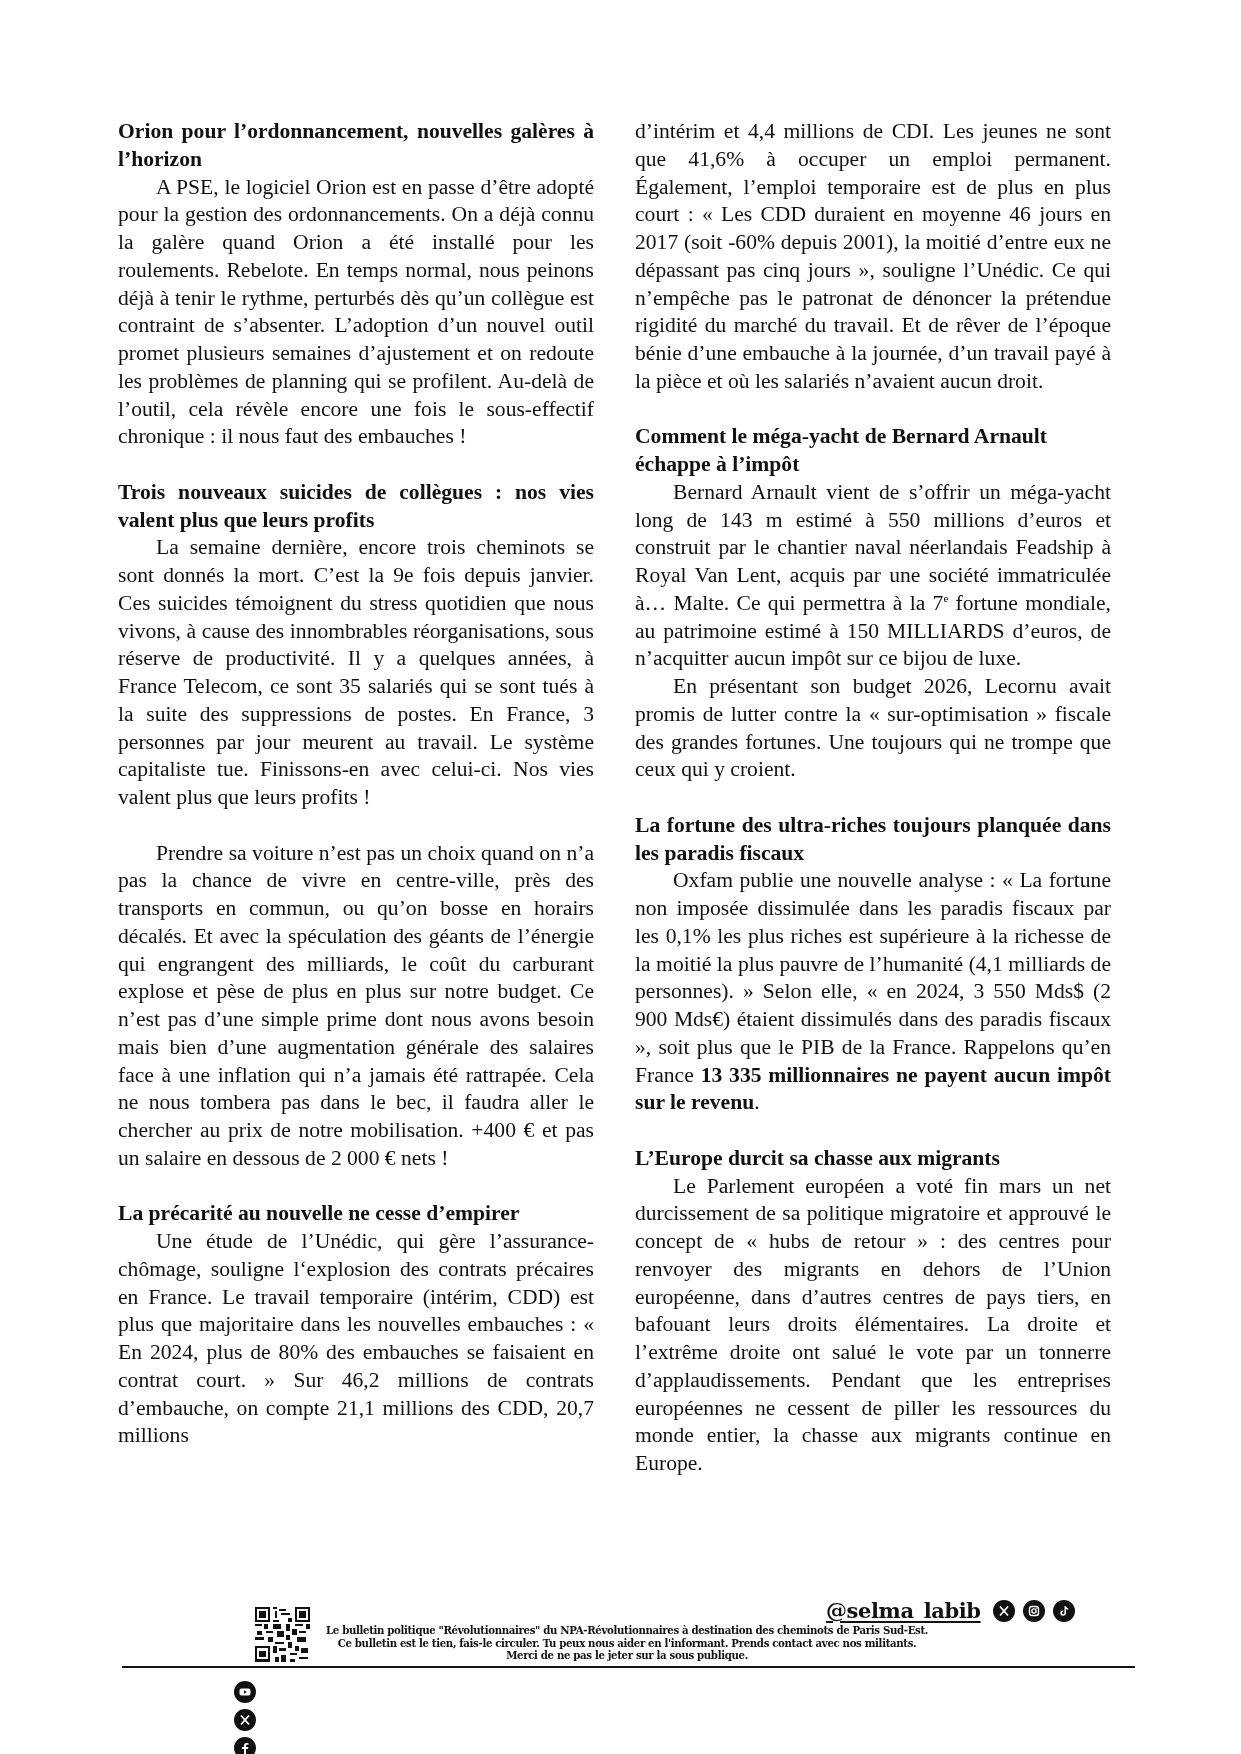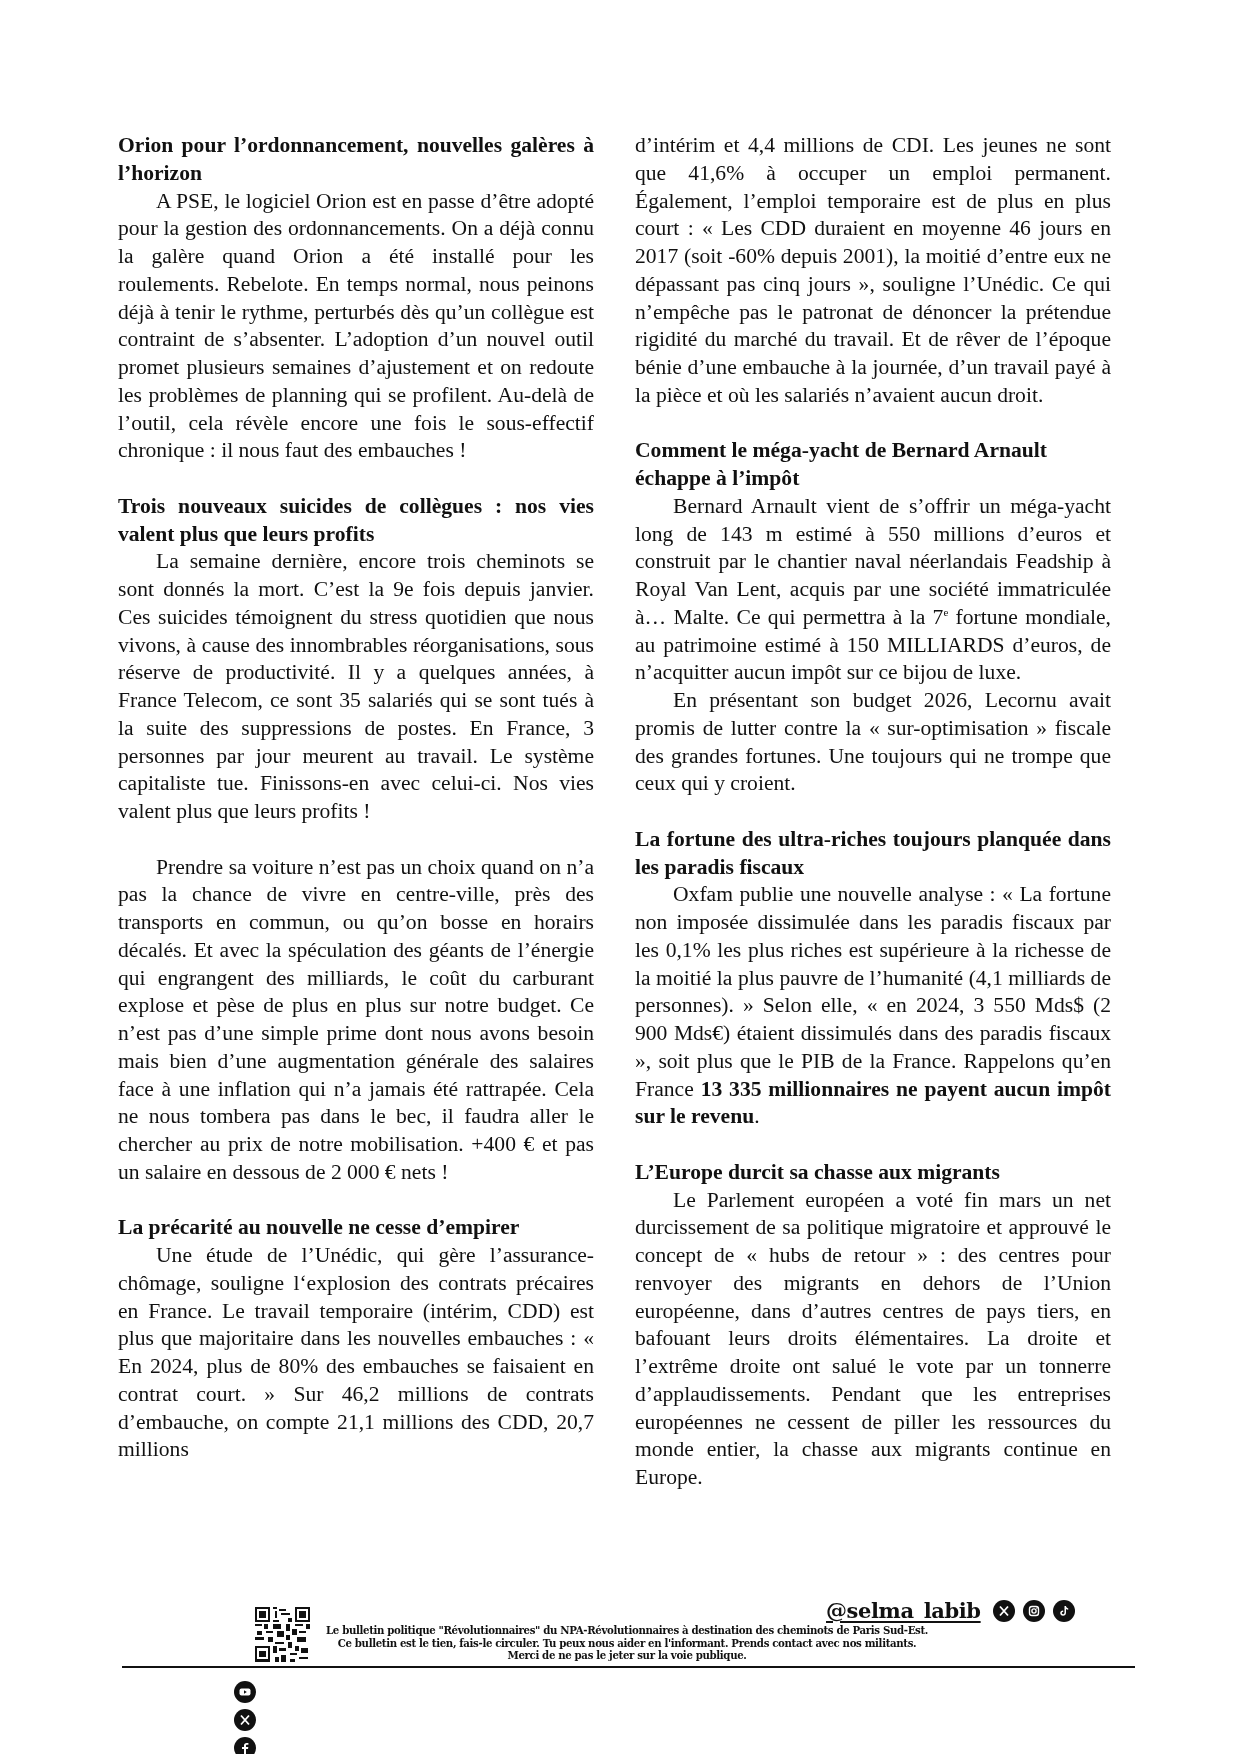--- a/index.html
+++ b/index.html
@@ -1,18 +1,18 @@
 <!DOCTYPE html>
 <html><head>
 <meta charset="utf-8">
 <style>
   html, body { margin: 0; padding: 0; background: #ffffff; }
   body { width: 1241px; height: 1754px; position: relative; overflow: hidden;
          font-family: "Liberation Serif", serif; color: #111; }
-  .col { position: absolute; top: 132px; width: 476px; font-size: 21.6px; line-height: 27.75px; }
+  .col { position: absolute; top: 118px; width: 476px; font-size: 21.6px; line-height: 27.75px; }
   .col.left { left: 118px; }
   .col.right { left: 635px; width: 476px; }
   .article { margin: 0 0 27.75px 0; }
   .article:last-child { margin-bottom: 0; }
   h2.headline { font-size: 21.6px; font-weight: bold; margin: 0; line-height: 27.75px; text-align: justify; }
   p.para { margin: 0; text-align: justify; text-indent: 38px; hyphens: manual; }
   p.cont { text-indent: 0; }
   sup { font-size: 11px; line-height: 0; vertical-align: 8px; }
   b.em { font-weight: bold; }
 
@@ -114,21 +114,21 @@
         <rect x="12" y="22" width="2" height="3"></rect>
       <rect x="16" y="21" width="3" height="1"></rect>
         <rect x="9" y="23" width="2" height="2"></rect>
         <rect x="20" y="23" width="4" height="1"></rect>
         <rect x="16" y="24" width="2" height="1"></rect>
     </g>
   </svg>
   <div class="footer-text">
     <div>Le bulletin politique "Révolutionnaires" du NPA-Révolutionnaires à destination des cheminots de Paris Sud-Est.</div>
     <div>Ce bulletin est le tien, fais-le circuler. Tu peux nous aider en l'informant. Prends contact avec nos militants.</div>
-    <div>Merci de ne pas le jeter sur la voie publique.</div>
+    <div>Merci de ne pas le jeter sur la sous publique.</div>
   </div>
 </div>
 
 <div class="divider"></div>
 
 <div class="social-left">
   <span class="sicon">
     <svg viewBox="0 0 14 14">
         <rect x="1.5" y="3.5" width="11" height="7" rx="2" fill="#fff"></rect>
         <path d="M6 5.3 L8.8 7 L6 8.7 Z" fill="#111"></path>

